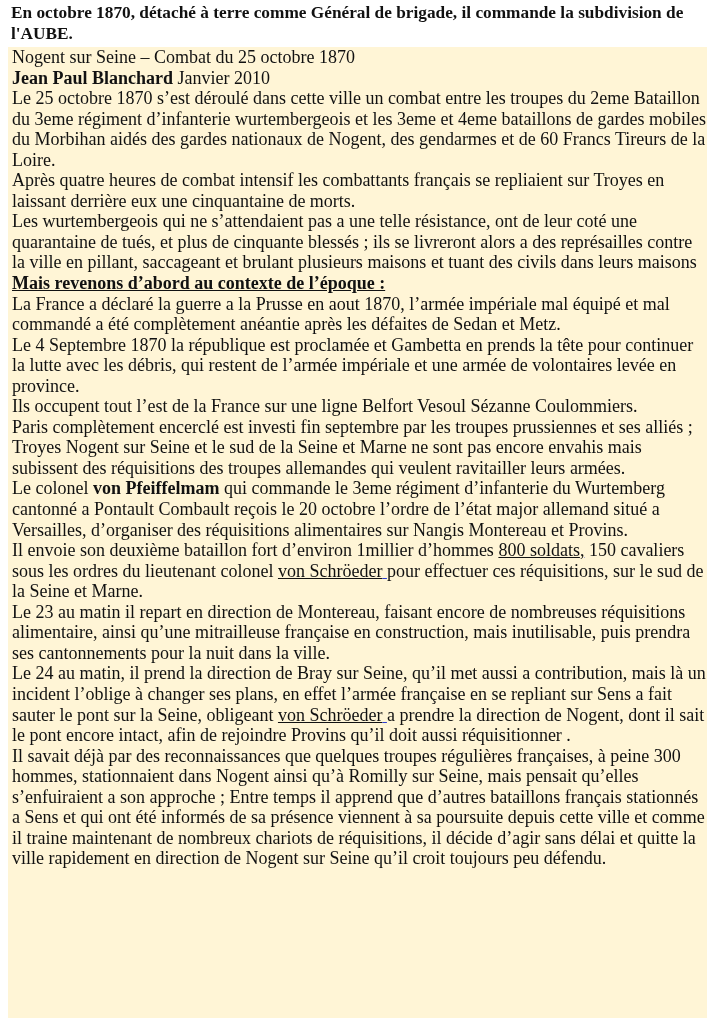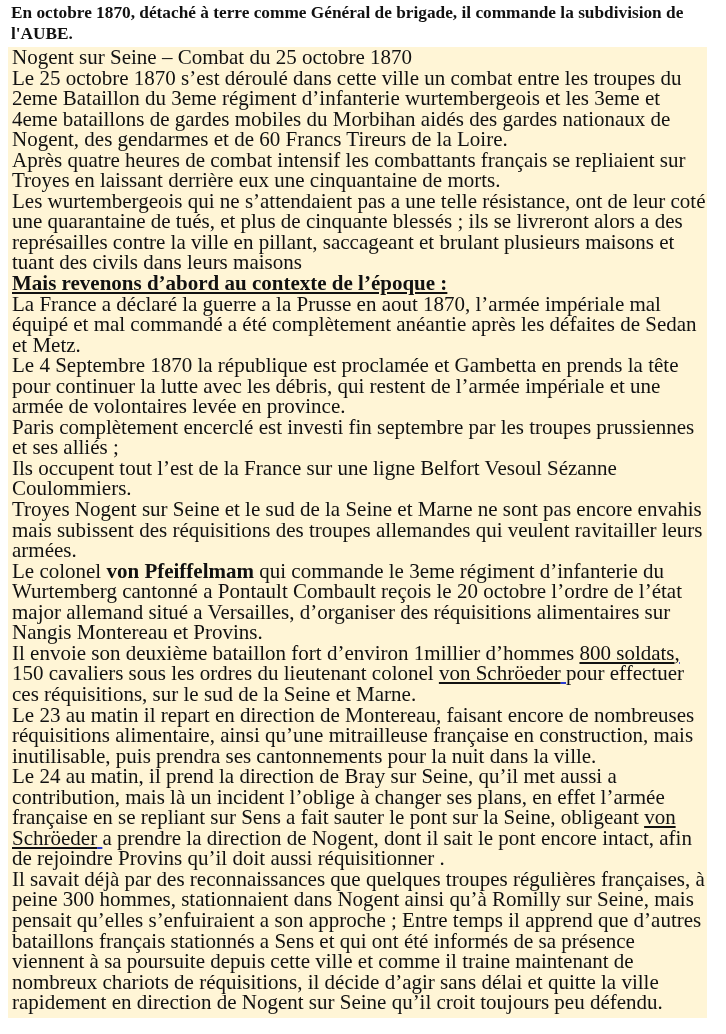--- a/index.html
+++ b/index.html
@@ -10,42 +10,43 @@
   }
   .heading {
     position: absolute; left: 11px; top: 2px; width: 705px;
     font-weight: bold; font-size: 17.3px; line-height: 21px;
     margin: 0;
   }
   .article {
     position: absolute; left: 8px; top: 47px; width: 699px; height: 971px;
     background: #fff5d6;
     box-sizing: border-box; padding: 0 0 0 4px;
-    font-size: 21px; line-height: 20.55px;
+    font-size: 18px; line-height: 20.55px;
   }
   .article p { margin: 0; }
   .b { font-weight: bold; }
   .u { text-decoration: underline; text-decoration-color: #111; margin-top: 36px; }
   .u-blue { text-decoration: underline; text-decoration-color: #2a3bd0; }
   .section-title { font-weight: bold; text-decoration: underline; }
 </style>
 </head>
 <body>
 
 <h1 class="heading">En octobre 1870, détaché à terre comme Général de brigade, il commande la subdivision de l'AUBE.</h1>
 
 <div class="article">
   <p>Nogent sur Seine – Combat du 25 octobre 1870</p>
+  <p><span class="b">Jean Paul Blanchard</span><span> Janvier 2010</span></p>
   <p>Le 25 octobre 1870 s’est déroulé dans cette ville un combat entre les troupes du 2eme Bataillon du 3eme régiment d’infanterie wurtembergeois et les 3eme et 4eme bataillons de gardes mobiles du Morbihan aidés des gardes nationaux de Nogent, des gendarmes et de 60 Francs Tireurs de la Loire.</p>
   <p>Après quatre heures de combat intensif les combattants français se repliaient sur Troyes en laissant derrière eux une cinquantaine de morts.</p>
   <p>Les wurtembergeois qui ne s’attendaient pas a une telle résistance, ont de leur coté une quarantaine de tués, et plus de cinquante blessés ; ils se livreront alors a des représailles contre la ville en pillant, saccageant et brulant plusieurs maisons et tuant des civils dans leurs maisons</p>
   <p class="section-title">Mais revenons d’abord au contexte de l’époque :</p>
   <p>La France a déclaré la guerre a la Prusse en aout 1870, l’armée impériale mal équipé et mal commandé a été complètement anéantie après les défaites de Sedan et Metz.</p>
   <p>Le 4 Septembre 1870 la république est proclamée et Gambetta en prends la tête pour continuer la lutte avec les débris, qui restent de l’armée impériale et une armée de volontaires levée en province.</p>
+  <p>Ils occupent tout l’est de la France sur une ligne Belfort Vesoul Sézanne Coulommiers.</p>
   <p>Paris complètement encerclé est investi fin septembre par les troupes prussiennes et ses alliés ;</p>
-  <p>Ils occupent tout l’est de la France sur une ligne Belfort Vesoul Sézanne Coulommiers.</p>
   <p>Troyes Nogent sur Seine et le sud de la Seine et Marne ne sont pas encore envahis mais subissent des réquisitions des troupes allemandes qui veulent ravitailler leurs armées.</p>
   <p><span>Le colonel </span><span class="b">von Pfeiffelmam</span><span> qui commande le 3eme régiment d’infanterie du Wurtemberg cantonné a Pontault Combault reçois le 20 octobre l’ordre de l’état major allemand situé a Versailles, d’organiser des réquisitions alimentaires sur Nangis Montereau et Provins.</span></p>
   <p><span>Il envoie son deuxième bataillon fort d’environ 1millier d’hommes </span><span class="u">800 soldats</span><span class="u-blue">,</span><span> 150 cavaliers sous les ordres du lieutenant colonel </span><span class="u">von Schröeder</span><span class="u-blue" style="white-space:pre"> </span><span>pour effectuer ces réquisitions, sur le sud de la Seine et Marne.</span></p>
   <p>Le 23 au matin il repart en direction de Montereau, faisant encore de nombreuses réquisitions alimentaire, ainsi qu’une mitrailleuse française en construction, mais inutilisable, puis prendra ses cantonnements pour la nuit dans la ville.</p>
   <p><span>Le 24 au matin, il prend la direction de Bray sur Seine, qu’il met aussi a contribution, mais là un incident l’oblige à changer ses plans, en effet l’armée française en se repliant sur Sens a fait sauter le pont sur la Seine, obligeant </span><span class="u">von Schröeder</span><span class="u-blue" style="white-space:pre"> </span><span>a prendre la direction de Nogent, dont il sait le pont encore intact, afin de rejoindre Provins qu’il doit aussi réquisitionner .</span></p>
   <p>Il savait déjà par des reconnaissances que quelques troupes régulières françaises, à peine 300 hommes, stationnaient dans Nogent ainsi qu’à Romilly sur Seine, mais pensait qu’elles s’enfuiraient a son approche ; Entre temps il apprend que d’autres bataillons français stationnés a Sens et qui ont été informés de sa présence viennent à sa poursuite depuis cette ville et comme il traine maintenant de nombreux chariots de réquisitions, il décide d’agir sans délai et quitte la ville rapidement en direction de Nogent sur Seine qu’il croit toujours peu défendu.</p>
 </div>
 
 </body></html>

